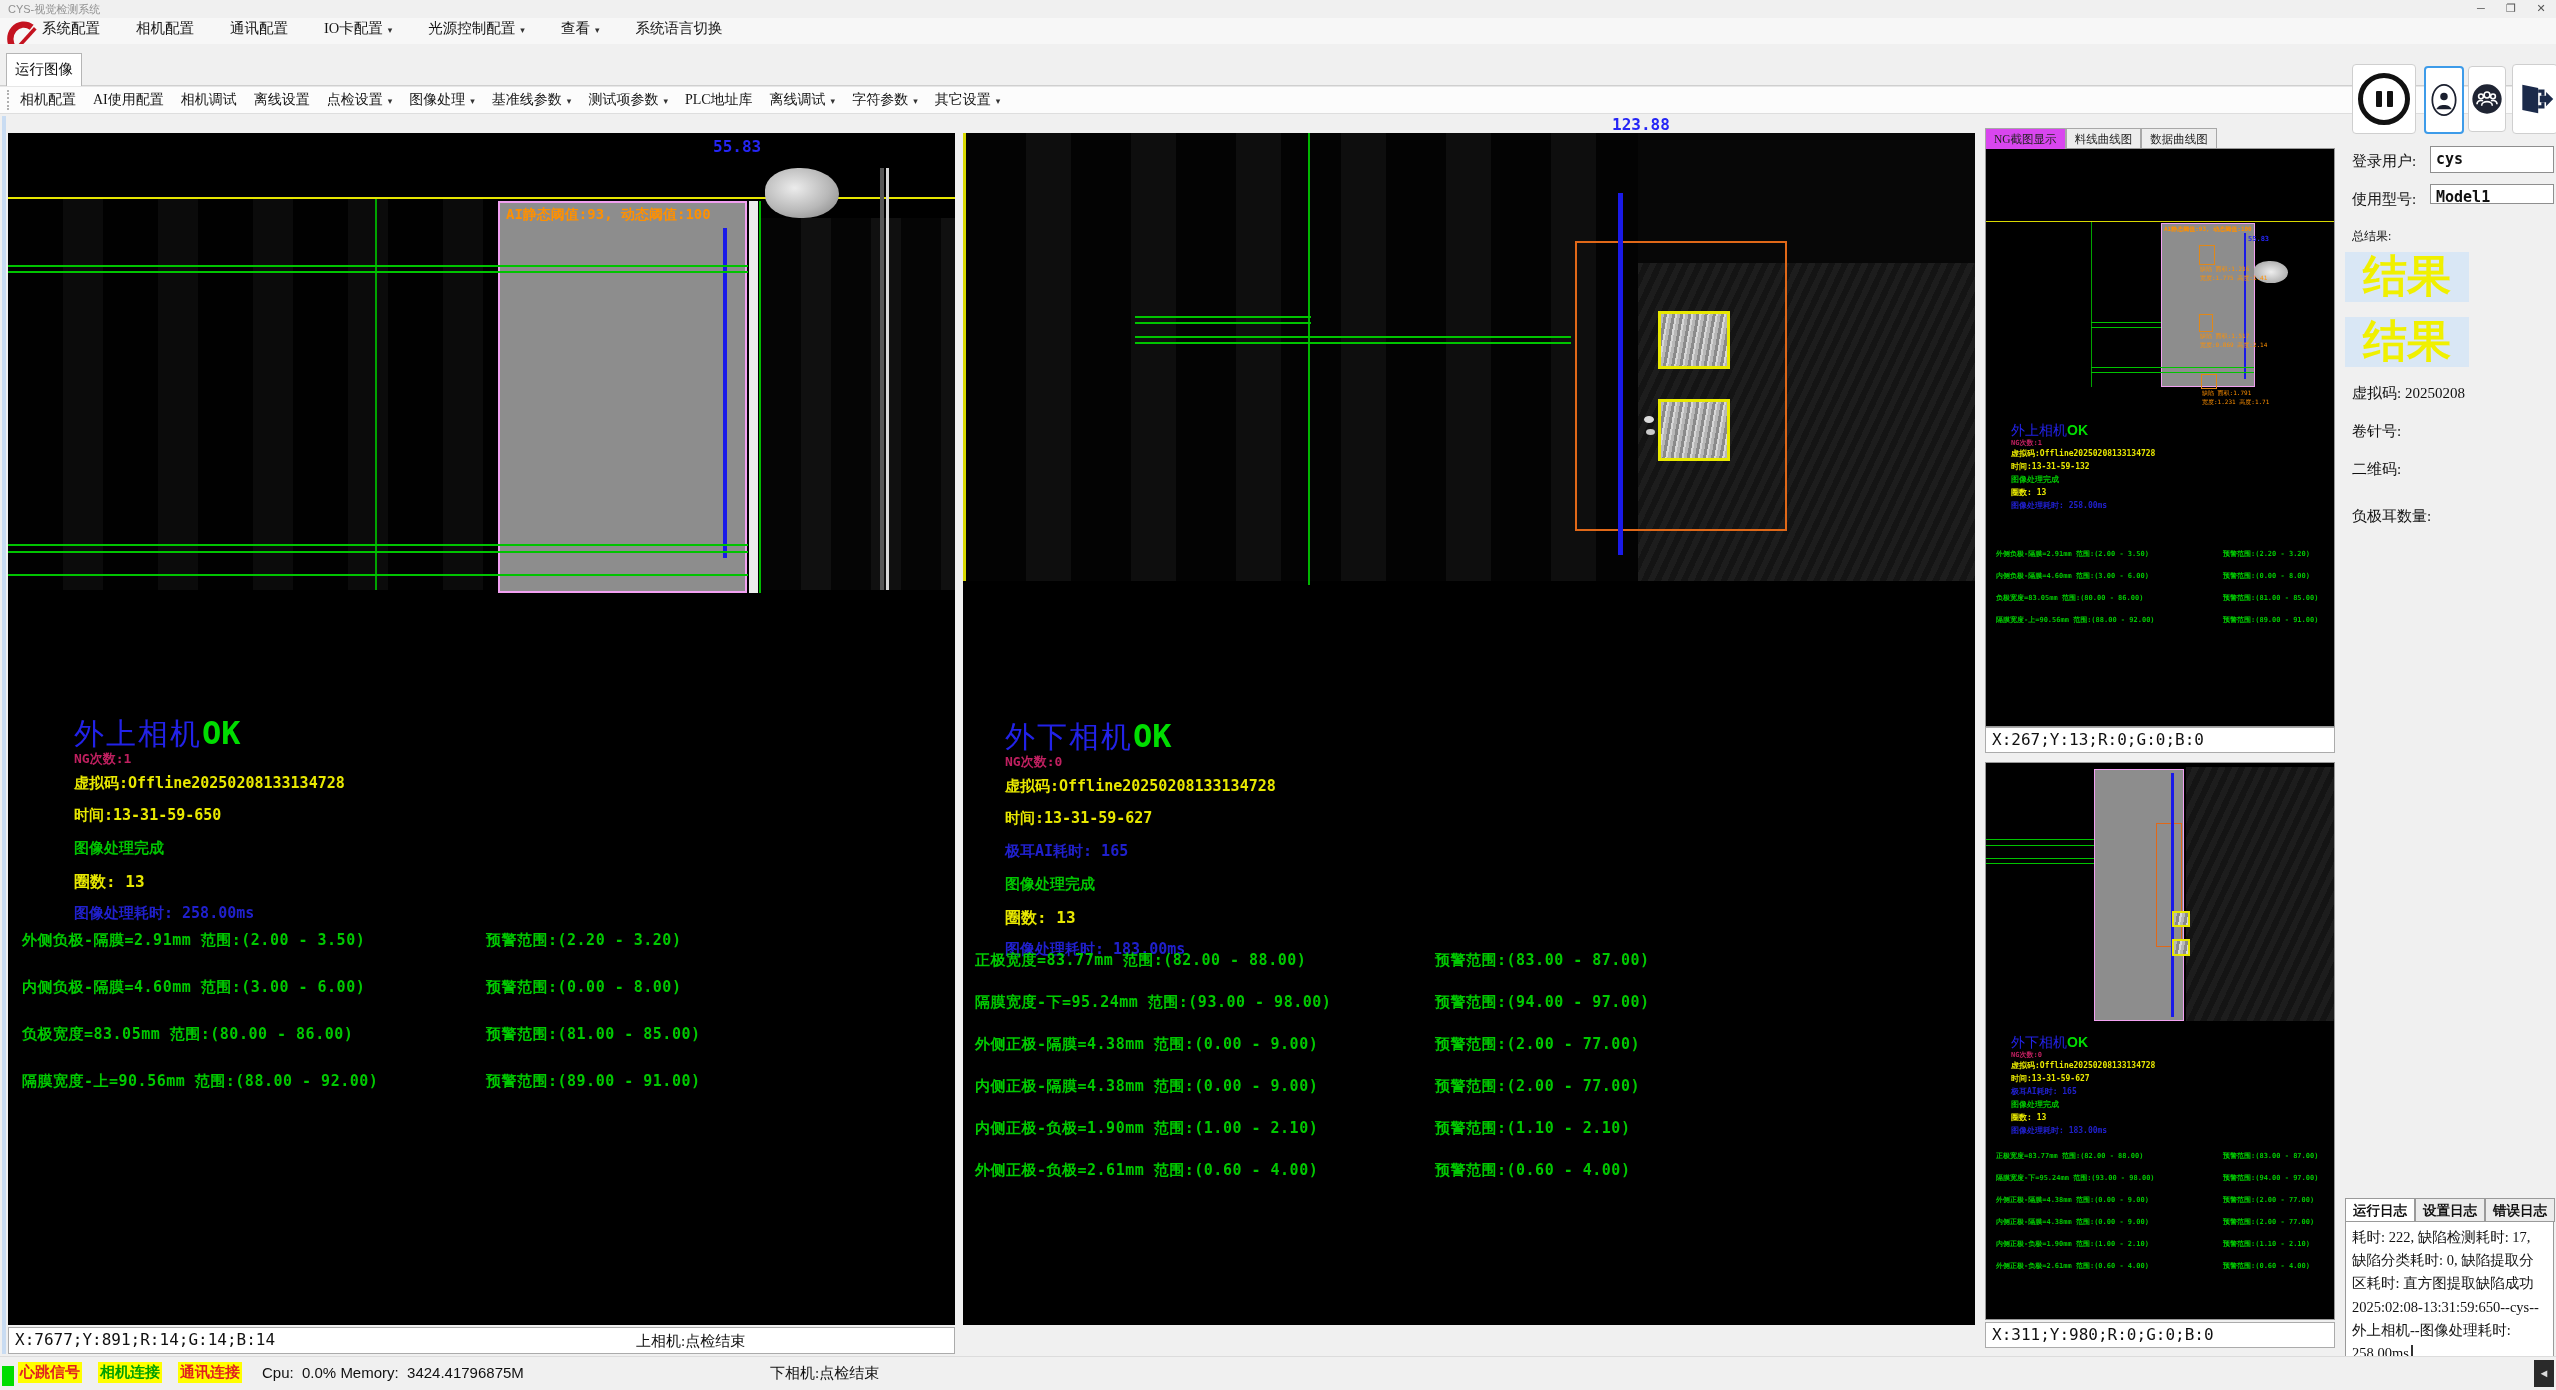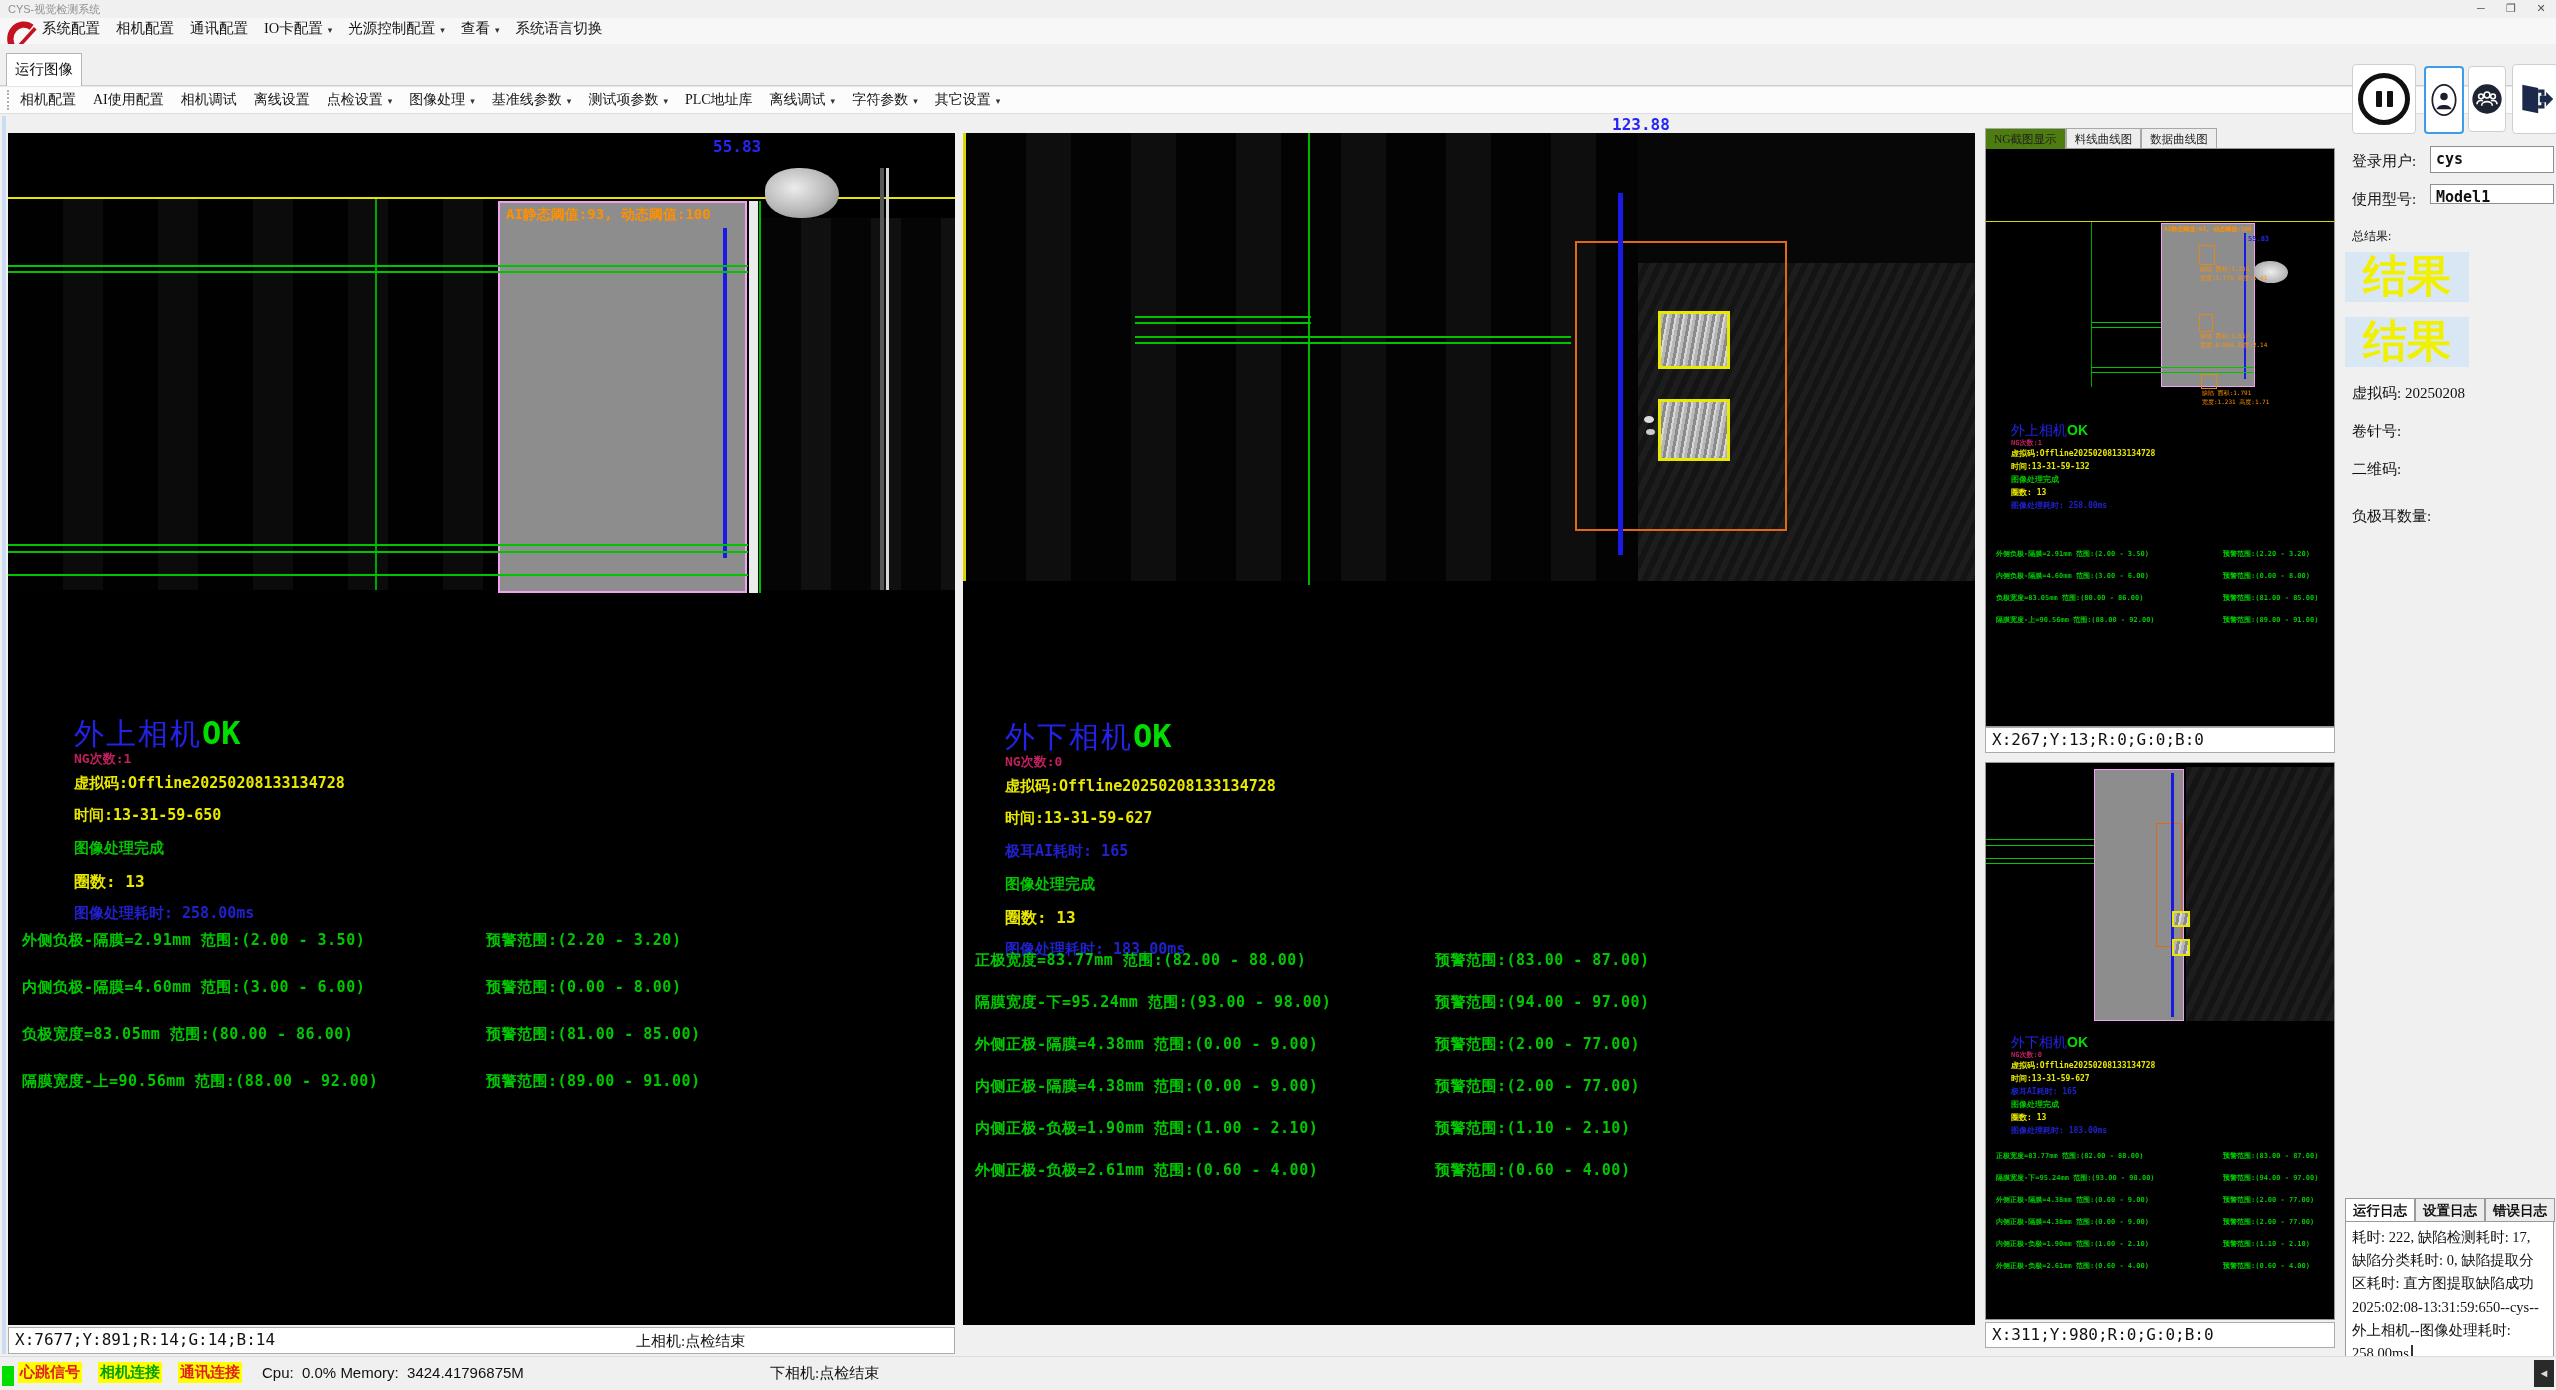--- a/index.html
+++ b/index.html
@@ -5,21 +5,21 @@
   html,body{margin:0;padding:0;background:#888;}
   .root{position:relative;width:2556px;height:1390px;background:#f0f0f0;overflow:hidden;
         font-family:"Liberation Sans","DejaVu Sans",sans-serif;}
   .abs{position:absolute;}
   .serif{font-family:"Liberation Serif","DejaVu Serif",serif;}
   
   .titlebar{left:0;top:0;width:2556px;height:18px;background:#f0f0f0;}
   .title-text{left:8px;top:2px;font-size:11px;color:#909090;}
   .wctl{top:0;width:30px;height:17px;text-align:center;font-size:11px;color:#555;line-height:17px;cursor:default;}
   .menubar{left:0;top:18px;width:2556px;height:26px;background:#f7f7f7;}
-  .menu-items{left:42px;top:19px;display:flex;gap:16px;font-size:14.5px;color:#151515;}
+  .menu-items{left:42px;top:19px;display:flex;gap:36px;font-size:14.5px;color:#151515;}
   .menu-item{white-space:nowrap;}
   .darr{font-size:9px;color:#333;margin-left:5px;}
   .tabrow{left:0;top:44px;width:2556px;height:42px;background:#f0f0f0;border-bottom:1px solid #cfcfcf;box-sizing:border-box;}
   .viewtab{left:6px;top:53px;width:74px;height:33px;background:#fff;border:1px solid #b5b5b5;border-bottom:none;
            text-align:center;line-height:31px;font-size:14.5px;color:#111;}
   .toolbar{left:0;top:86px;width:2556px;height:28px;background:#fcfcfc;border-top:1px solid #e6e6e6;border-bottom:1px solid #dedede;box-sizing:border-box;}
   .tb-handle{left:7px;top:90px;width:3px;height:20px;border-left:2px dotted #b0b0b0;}
   .tb-items{left:20px;top:91px;display:flex;gap:17px;font-size:14px;color:#151515;}
   
   .blk{background:#000;overflow:hidden;}
@@ -34,21 +34,21 @@
   .cam-title-ok{font-size:32px;font-weight:bold;color:#00dd00;font-family:"DejaVu Sans Mono",monospace;}
   .meas{position:absolute;font:bold 15px "DejaVu Sans Mono",monospace;color:#00c800;white-space:pre;letter-spacing:.5px;}
   .grayrect{background:#8d8d8d;border:2px solid #f2a0f2;box-sizing:border-box;}
   .metal{background:repeating-linear-gradient(100deg,#b8b8b8 0 3px,#8a8a8a 3px 6px,#d8d8d8 6px 8px);}
   .bands-l{background:repeating-linear-gradient(90deg,#010101 0 55px,#0b0b0b 55px 95px);}
   .bands-r{background:repeating-linear-gradient(90deg,#030303 0 60px,#0e0e0e 60px 105px);}
   .tex{background:repeating-linear-gradient(115deg,#141414 0 6px,#1d1d1d 6px 12px);}
   
   .side-tab{height:20px;line-height:20px;padding:0 8px;font-size:11.5px;color:#222;border:1px solid #a8a8a8;border-bottom:none;background:#ededed;
             font-family:"Liberation Serif","DejaVu Serif",serif;}
-  .side-tab.active{background:#4d7c0f;position:relative;z-index:2;}
+  .side-tab.active{background:#d946ef;position:relative;z-index:2;}
   .mini{position:absolute;white-space:pre;font-family:"DejaVu Sans Mono",monospace;font-weight:bold;}
   .mini-meas{position:absolute;font:bold 7px "DejaVu Sans Mono",monospace;color:#00c800;white-space:pre;}
   
   .ibtn{background:#fff;border:1px solid #cfcfcf;border-radius:4px;display:flex;align-items:center;justify-content:center;}
   .ibtn.sel{border:2px solid #3d9be9;}
   .lbl{font-family:"Liberation Serif","DejaVu Serif",serif;font-size:15px;color:#111;white-space:nowrap;}
   .ibox{background:#fff;border:1px solid #8f8f8f;box-sizing:border-box;font-size:15px;color:#111;
         font-family:"DejaVu Sans Mono",monospace;font-weight:bold;line-height:24px;padding-left:5px;}
   .resbox{background:#d9e7f5;color:#f0f000;font-family:"Liberation Serif","DejaVu Serif",serif;
           font-weight:bold;font-size:44px;text-align:center;line-height:50px;overflow:hidden;}

